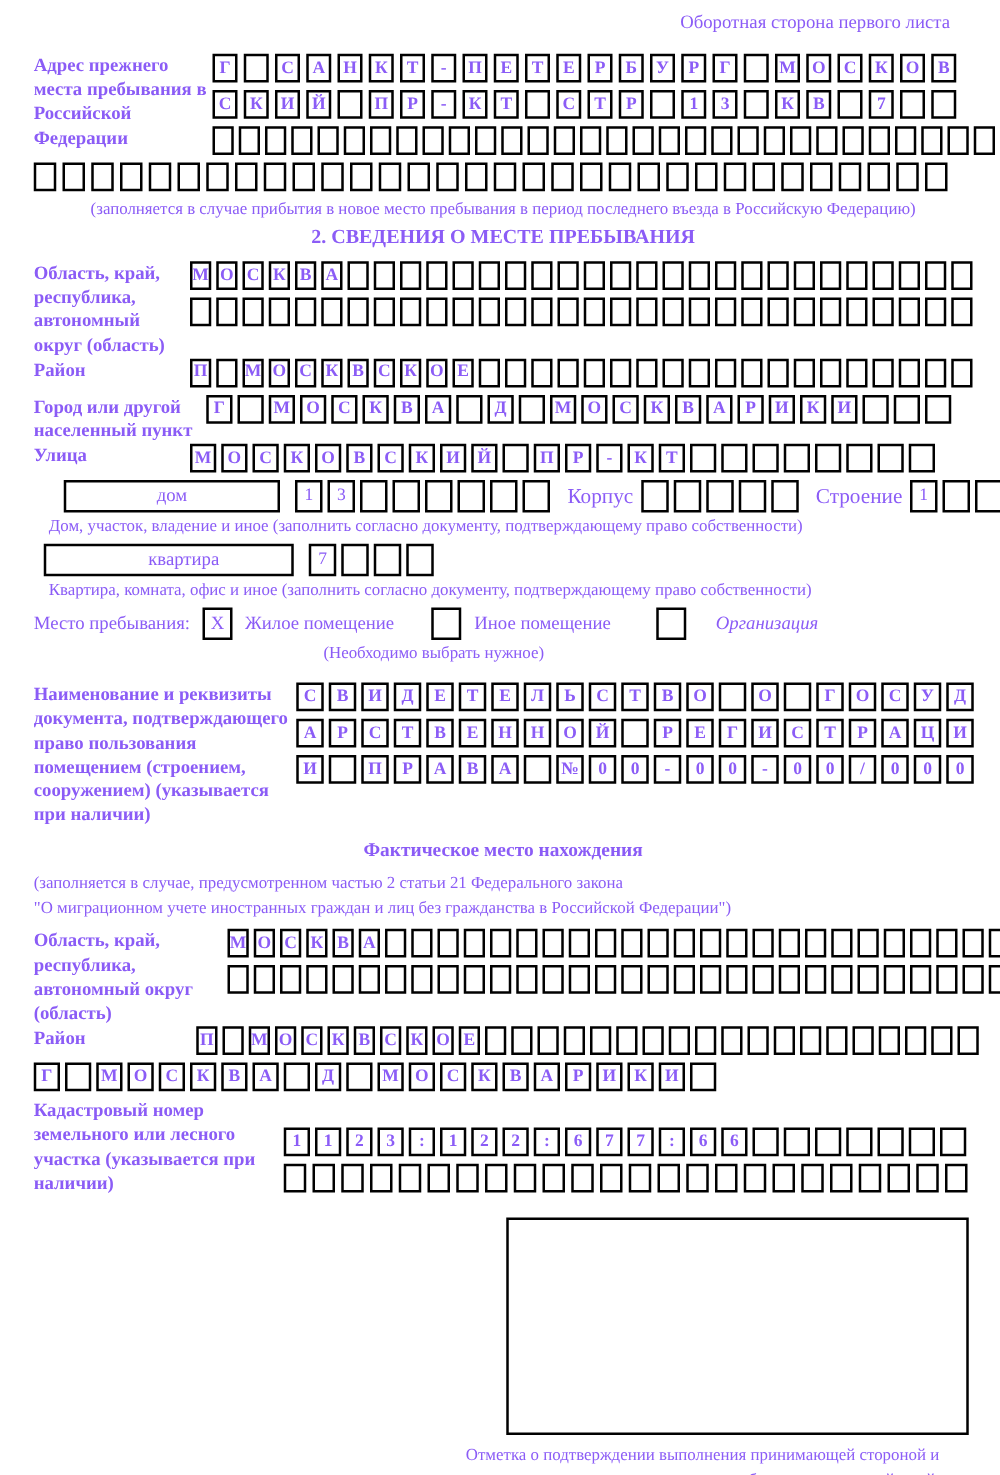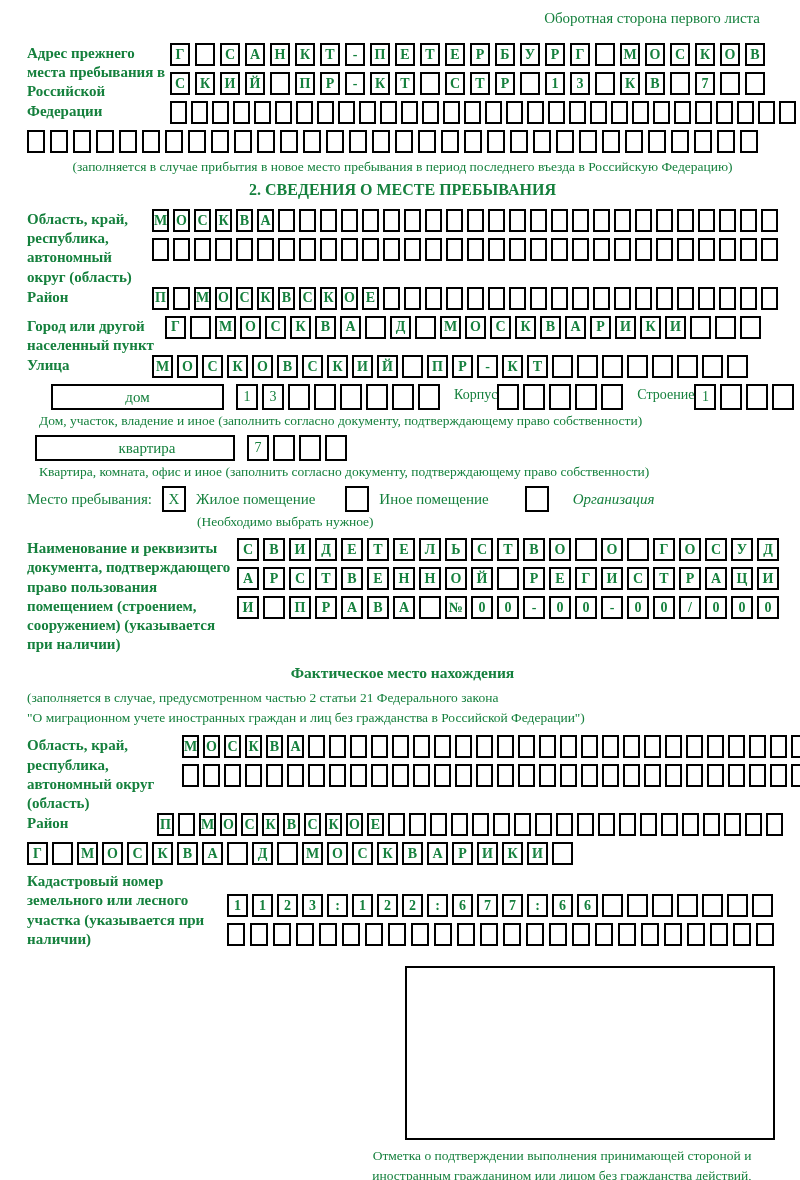--- a/index.html
+++ b/index.html
@@ -1,20 +1,20 @@
 <!DOCTYPE html>
 <html><head>
 <meta charset="utf-8">
 <style>
   * { box-sizing: border-box; }
   html,body { margin:0; padding:0; background:#fff; }
   .page {
     position:relative; width:800px; height:1180px; overflow:hidden;
     padding:10px 22px 0 27px;
-    font-family:"Liberation Serif", serif; color:#15803d; background:#fff;
+    font-family:"Liberation Serif", serif; color:#8b5cf6; background:#fff;
   }
   .hdr { text-align:right; font-size:15px; padding-right:18px; margin-bottom:16px; }
 
   .frow { display:flex; align-items:flex-start;font-weight:bold; }
   .flabel { flex:none; font-size:15px; line-height:1.28; padding-top:1px; }
   .cellcol { flex:1; min-width:0; }
   .cells { display:flex; margin-bottom:6px; }
   .cell {
     flex:none; display:flex; align-items:center; justify-content:center;
     border:2px solid #000; height:23px; margin-right:5px;
@@ -28,31 +28,31 @@
 
   .note { font-size:13.5px; text-align:center; margin:2px 0 6px 0; }
   .h2 { font-size:16px; font-weight:bold; text-align:center; margin:6px 0 10px 0; }
   .h3 { font-size:15.5px; font-weight:bold; text-align:center; margin:10px 0 6px 0; }
   .caption { font-size:13.5px; margin:-1px 0 6px 12px; }
 
   .widebox {
     border:2px solid #000; height:26px; display:flex; align-items:center; justify-content:center;
     font-size:15px; flex:none;
   }
-  .inline-lbl { font-size:14px; padding:3px 0 0 10px; flex:none; }
+  .inline-lbl { font-size:17px; padding:3px 6px 0 10px; flex:none; }
   .domrow { display:flex; align-items:flex-start; margin-bottom:4px; }
   .domrow .cells { margin-bottom:0; }
   .domrow .cell { height:26px; }
 
   .stayrow { display:flex; align-items:center; font-size:15px; margin-top:4px; }
   .chk {
     width:24px; height:26px; border:2px solid #000; display:flex; align-items:center;
     justify-content:center; font-size:15px; flex:none; margin:0 10px;
   }
-  .staynote { font-size:13.5px; text-align:left; width:300px; margin:2px 0 8px 170px; }
+  .staynote { font-size:13.5px; text-align:center; width:300px; margin:2px 0 16px 170px; }
 
   .factnote { font-size:13.5px; text-align:left; line-height:1.45; margin-bottom:8px; }
 
   .stampbox {
     width:370px; height:174px; border:2px solid #000; margin:14px 3px 6px auto;
   }
   .stampcap {
     width:432px; margin-left:auto; margin-right:0;
     font-size:13.5px; text-align:center; line-height:1.45;
   }

